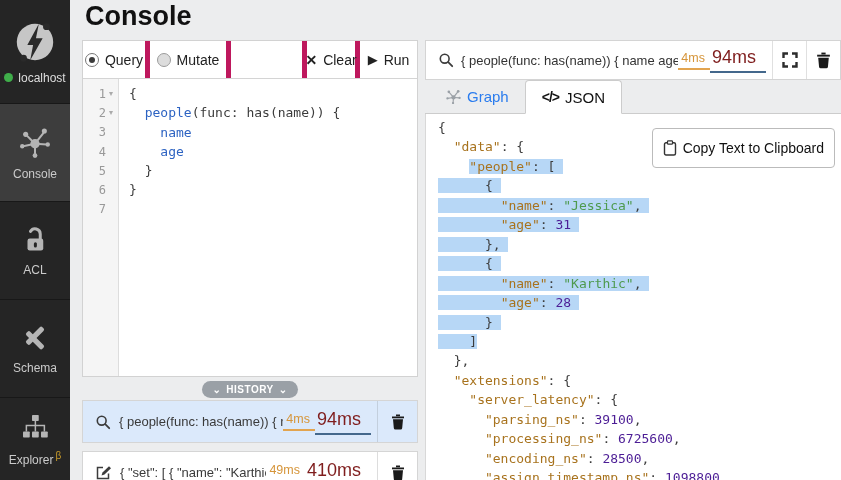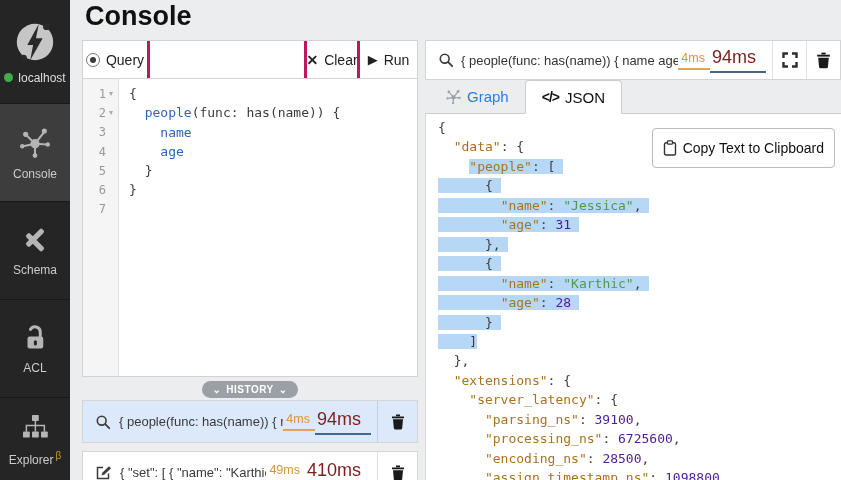--- a/index.html
+++ b/index.html
@@ -19,21 +19,21 @@
   .item-schema, .item-acl { height:98px; }
   .item-explorer { flex:1; }
   .beta { color:#c89b2a; font-size:10px; vertical-align:super; margin-left:2px; }
 
   
   .page-title { position:absolute; left:85px; top:1px; font-size:27px; font-weight:bold; color:#111; }
 
   
   .query-panel { position:absolute; left:82px; top:40px; width:336px; height:337px; background:#fff; border:1px solid #d2d2d2; display:flex; flex-direction:column; }
   .toolbar { height:38px; display:flex; border-bottom:1px solid #d4d4d4; flex:none; }
-  .cell { display:flex; align-items:center; justify-content:center; gap:6px; border-right:3px solid #be185d; font-size:14px; color:#222; background:#fff; cursor:pointer; }
+  .cell { display:flex; align-items:center; justify-content:center; gap:6px; border-right:5px solid #be185d; font-size:14px; color:#222; background:#fff; cursor:pointer; }
   .cell.mode1 { width:67px; } .cell.mode2 { width:81px; }
   .cell.spacer { flex:1; cursor:default; }
   .cell.c-clear { width:53px; } .cell.c-run { width:57px; border-right:none; }
   .radio { width:14px; height:14px; border-radius:50%; border:1px solid #767676; position:relative; background:#fff; flex:none; }
   .radio.on::after { content:""; position:absolute; left:3px; top:3px; width:6px; height:6px; border-radius:50%; background:#3c3c3c; }
   .radio.off { background:#ddd; border-color:#9c9c9c; }
   .x-glyph { font-size:14px; font-weight:bold; }
   .run-glyph { font-size:13px; }
 
   .editor { flex:1; display:flex; overflow:hidden; cursor:text; }
@@ -112,38 +112,38 @@
             <circle cx="9" cy="11" r="3"></circle>
             <circle cx="31" cy="7" r="3"></circle>
           <circle cx="5" cy="25" r="2.6"></circle>
             <circle cx="35" cy="23" r="2.6"></circle>
             <circle cx="20" cy="36" r="2.8"></circle>
         </g>
       </svg>
       <span class="lbl">Console</span>
     </div>
 
+    <div class="side-item item-acl">
+      <svg width="30" height="30" viewBox="0 0 40 40">
+        <path d="M27 19v-7a7 7 0 0 0-13-3.5" fill="none" stroke="#b5b5b5" stroke-width="4" stroke-linecap="round"></path>
+        <rect x="10" y="18" width="21" height="16" rx="3" fill="#b5b5b5"></rect>
+        <rect x="18.5" y="23" width="4" height="7" rx="2" fill="#252525"></rect>
+      </svg>
+      <span class="lbl">ACL</span>
+    </div>
+
     <div class="side-item item-schema">
       <svg width="30" height="30" viewBox="0 0 40 40">
         <g fill="#b5b5b5">
           <rect x="16.5" y="2" width="7" height="30" rx="2.5" transform="rotate(45 20 17)"></rect>
           <rect x="16.5" y="8" width="7" height="30" rx="2.5" transform="rotate(-45 20 23)"></rect>
           <circle cx="8" cy="9" r="3" transform="rotate(-45 20 23)" fill="#252525"></circle>
         </g>
       </svg>
       <span class="lbl">Schema</span>
-    </div>
-
-    <div class="side-item item-acl">
-      <svg width="30" height="30" viewBox="0 0 40 40">
-        <path d="M27 19v-7a7 7 0 0 0-13-3.5" fill="none" stroke="#b5b5b5" stroke-width="4" stroke-linecap="round"></path>
-        <rect x="10" y="18" width="21" height="16" rx="3" fill="#b5b5b5"></rect>
-        <rect x="18.5" y="23" width="4" height="7" rx="2" fill="#252525"></rect>
-      </svg>
-      <span class="lbl">ACL</span>
     </div>
 
     <div class="side-item item-explorer">
       <svg width="32" height="30" viewBox="0 0 40 40">
         <g fill="#b5b5b5">
           <rect x="16" y="4" width="9" height="8" rx="1"></rect>
           <rect x="4" y="26" width="9" height="8" rx="1"></rect>
           <rect x="16" y="26" width="9" height="8" rx="1"></rect>
           <rect x="28" y="26" width="9" height="8" rx="1"></rect>
         </g>
@@ -155,20 +155,24 @@
     </div>
   </aside>
 
   <h1 class="page-title">Console</h1>
 
   <section class="query-panel">
     <div class="toolbar">
       <div class="cell mode1">
         <span class="radio on"></span>
         <span>Query</span>
+      </div>
+      <div class="cell mode2">
+        <span class="radio off"></span>
+        <span>Mutate</span>
       </div>
       <div class="cell spacer"></div>
       <div class="cell c-clear">
         <span class="x-glyph">✕</span>
         <span>Clear</span>
       </div>
       <div class="cell c-run">
         <span class="run-glyph">▶</span>
         <span>Run</span>
       </div>

